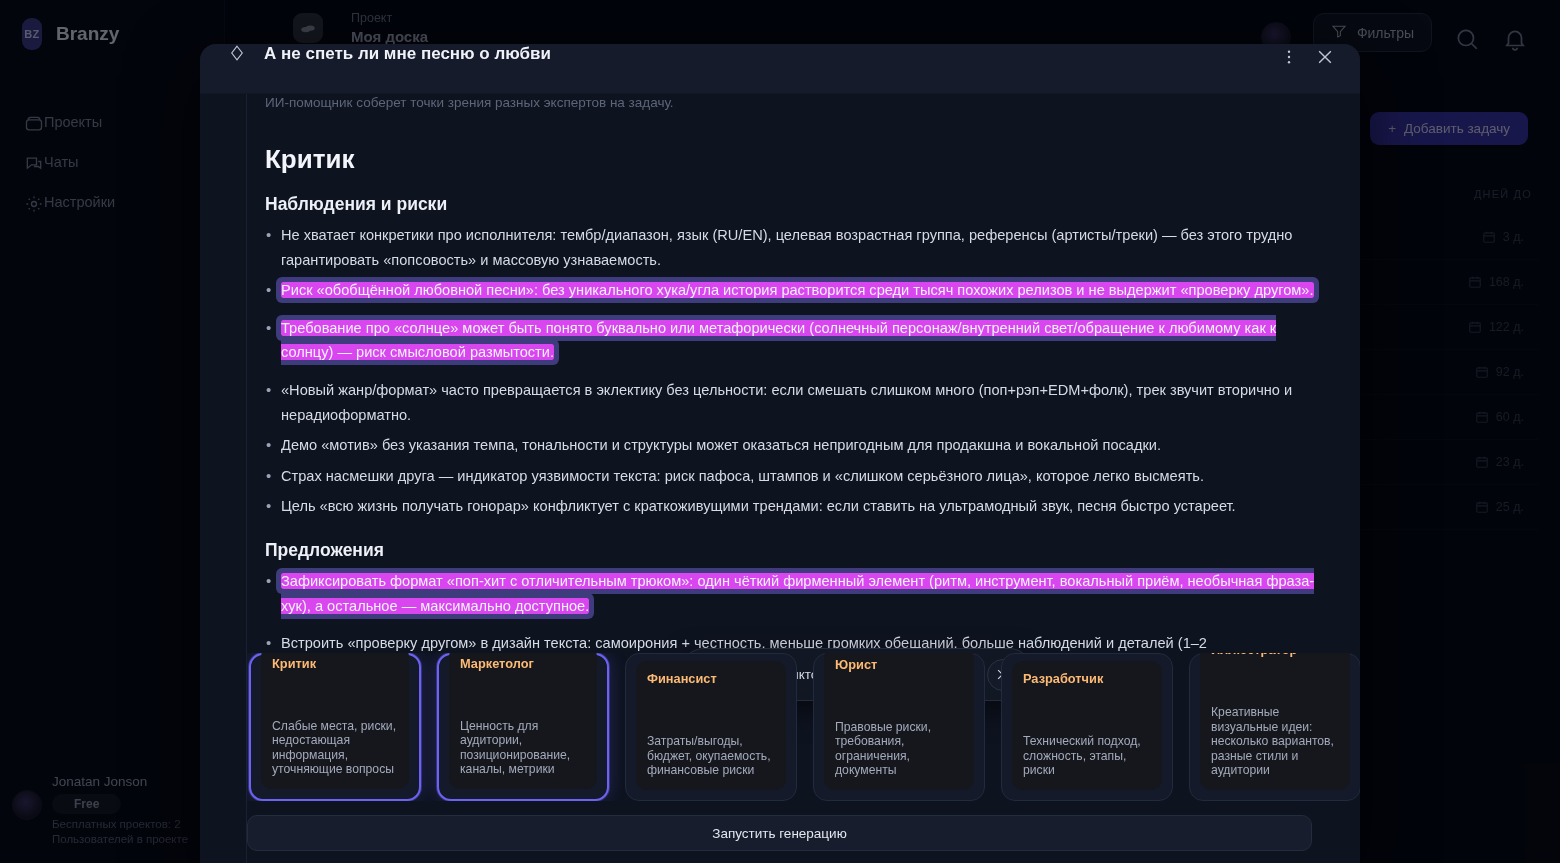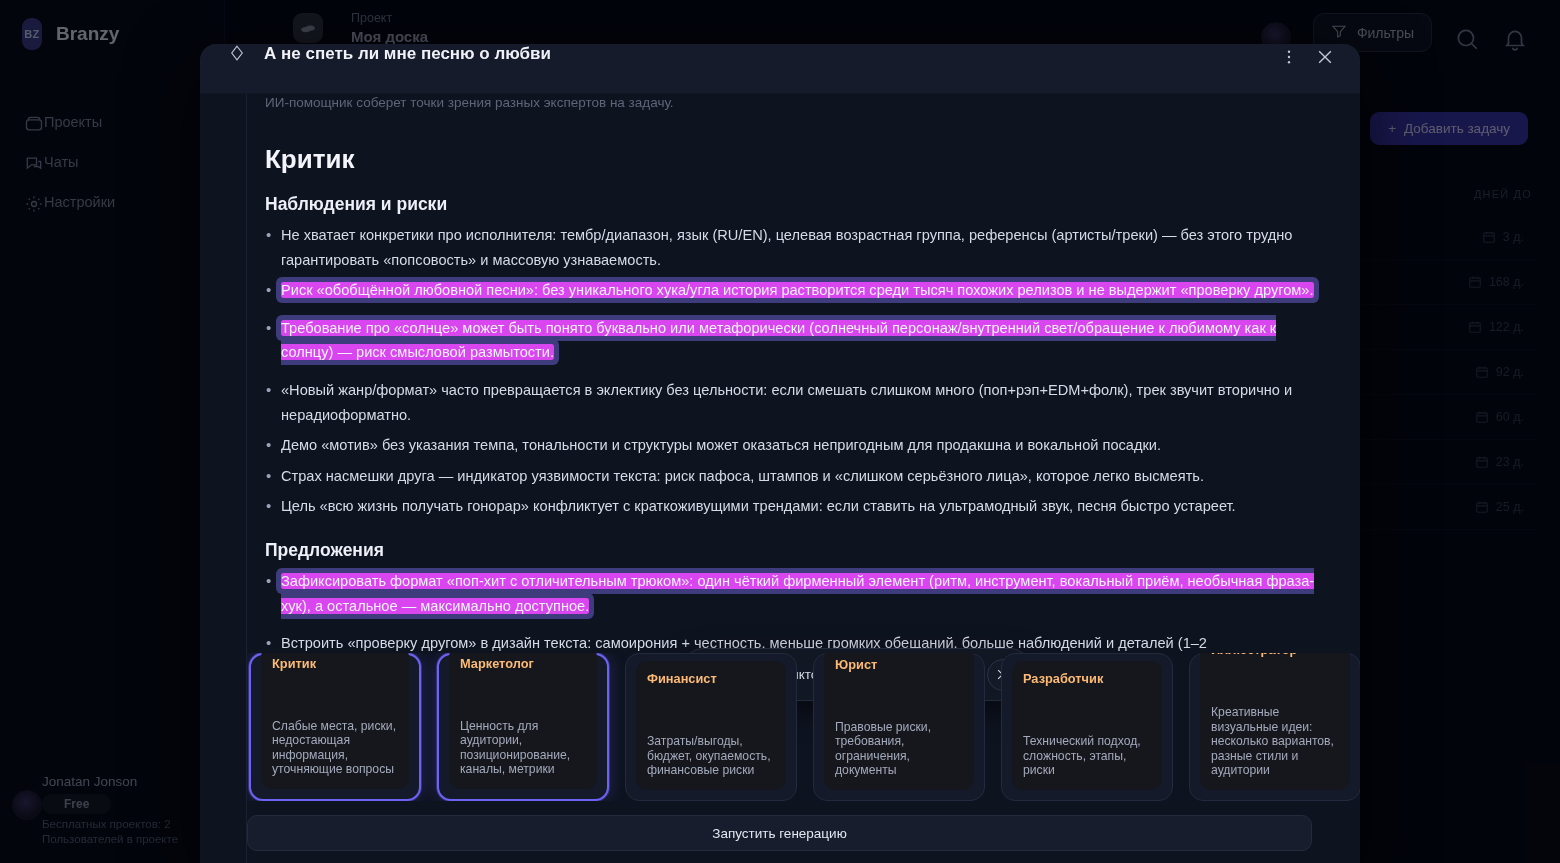--- a/index.html
+++ b/index.html
@@ -32,21 +32,21 @@
   .brand-name { font-size: 19px; font-weight: 700; color: #e9ecf6; }
   .nav { margin-top: 54px; }
   .nav-item {
     display: flex; 
     padding: 10px 0 10px 24px; color: #7c8496; font-size: 14.5px;
     cursor: pointer;
   }
   .nav-item .ic { width: 20px; height: 20px; display: block; }
   .nav-item .ic svg { display: block; }
   .user-box { position: absolute; left: 0; bottom: 8px; width: 225px; padding: 0 12px 8px 12px; }
-  .user-row { display: flex; align-items: flex-start; gap: 0; }
+  .user-row { display: flex; align-items: flex-start; gap: 10px; }
   .avatar-sm {
     width: 30px; height: 30px; border-radius: 50%; margin-top: 22px;
     background: radial-gradient(circle at 45% 40%, #3a3060, #14131f 70%);
     border: 1px solid #1b1a2c; flex: 0 0 30px;
   }
   .user-info { padding-top: 4px; }
   .user-name { font-size: 13.5px; color: #9aa1b2; line-height: 20px; }
   .plan-pill {
     display: inline-block; margin: 2px 0 3px 0; padding: 3px 22px;
     border-radius: 11px; background: #14161f; color: #8e95a6;

